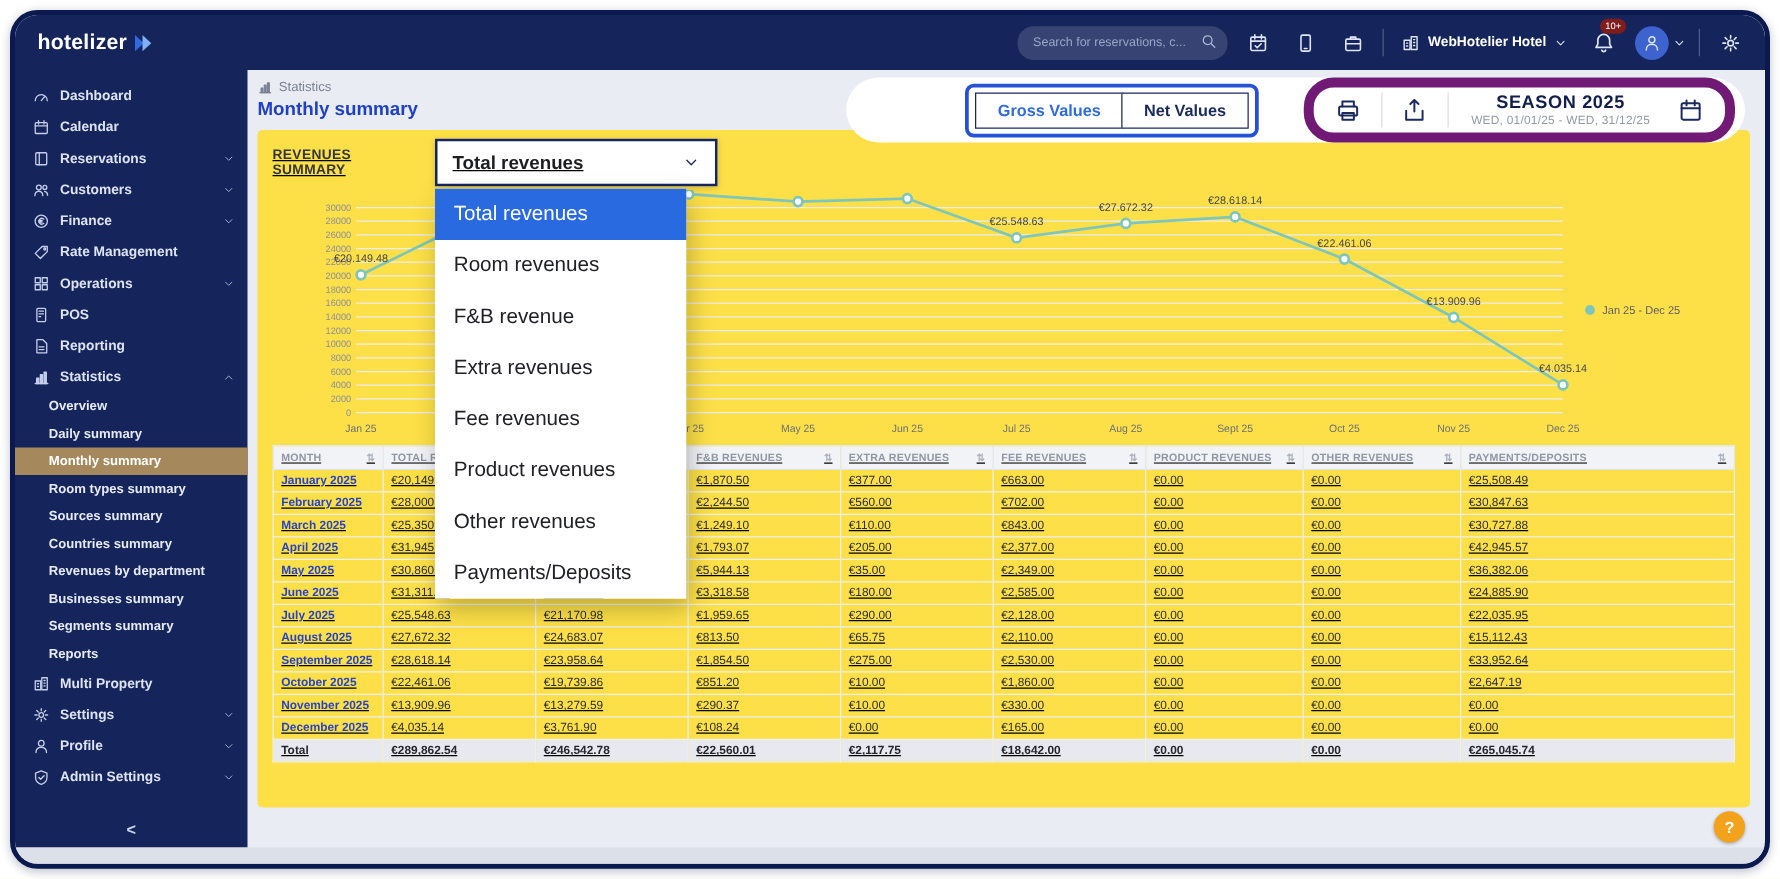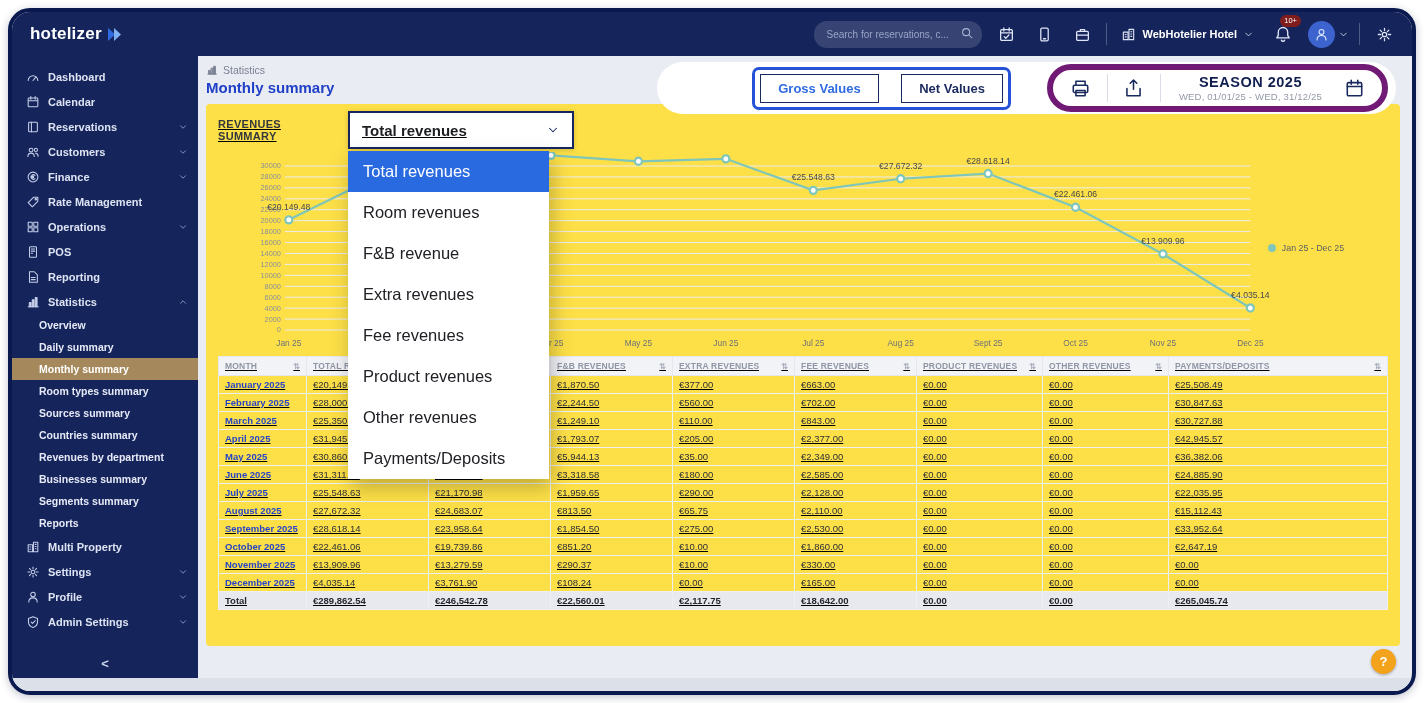--- a/index.html
+++ b/index.html
@@ -44,25 +44,25 @@
     color:#cdd5ec;font-size:13px;font-weight:bold;cursor:pointer;}
   
   .main{flex:1;position:relative;overflow:hidden;padding:8px 12px 0 8px;}
   .breadcrumb{display:flex;align-items:center;gap:5px;color:#7a8194;font-size:10.5px;}
   .breadcrumb .ic{width:12px;height:12px;color:#7a8194;}
   .page-title{color:#2140c8;font-weight:bold;font-size:15px;margin-top:3px;}
   
   .tr-pill{position:absolute;top:6px;right:16px;height:52px;background:#fff;border-radius:26px;
     display:flex;align-items:center;gap:36px;padding:0 8px 0 95px;z-index:50;}
   .toggle-annot{border:3px solid #2551d6;border-radius:7px;padding:4px 5px;display:flex;}
-  .seg{display:flex;gap:24px;}
+  .seg{display:flex;}
   .seg-btn{border:1.5px solid #1b2a5e;background:#fff;padding:6px 17px;font-size:13px;font-weight:600;cursor:pointer;}
   .seg-btn.gross{color:#2f6be0;}
   .seg-btn.net{color:#1b2a5e;margin-left:-1.5px;}
-  .right-annot{border:6px solid #701a75;border-radius:24px;padding:4px 14px;display:flex;align-items:center;gap:12px;}
+  .right-annot{border:8px solid #701a75;border-radius:24px;padding:4px 14px;display:flex;align-items:center;gap:12px;}
   .ra-btn{width:28px;height:28px;display:flex;align-items:center;justify-content:center;color:#1b2a5e;cursor:pointer;}
   .ra-btn .ic{width:21px;height:21px;}
   .ra-div{width:1px;height:28px;background:#d9dde5;}
   .season{display:flex;flex-direction:column;align-items:center;padding:0 6px;}
   .season .t1{font-size:14.5px;font-weight:bold;color:#101f4e;letter-spacing:.5px;}
   .season .t2{font-size:9.5px;color:#9298a6;margin-top:1px;letter-spacing:.2px;}
   
   .card{position:absolute;left:8px;right:12px;top:48px;bottom:32px;background:#fde047;border-radius:4px;
     padding:4px 12px 0 12px;text-decoration:underline;}
   .card-head{display:flex;align-items:center;height:44px;position:relative;}

